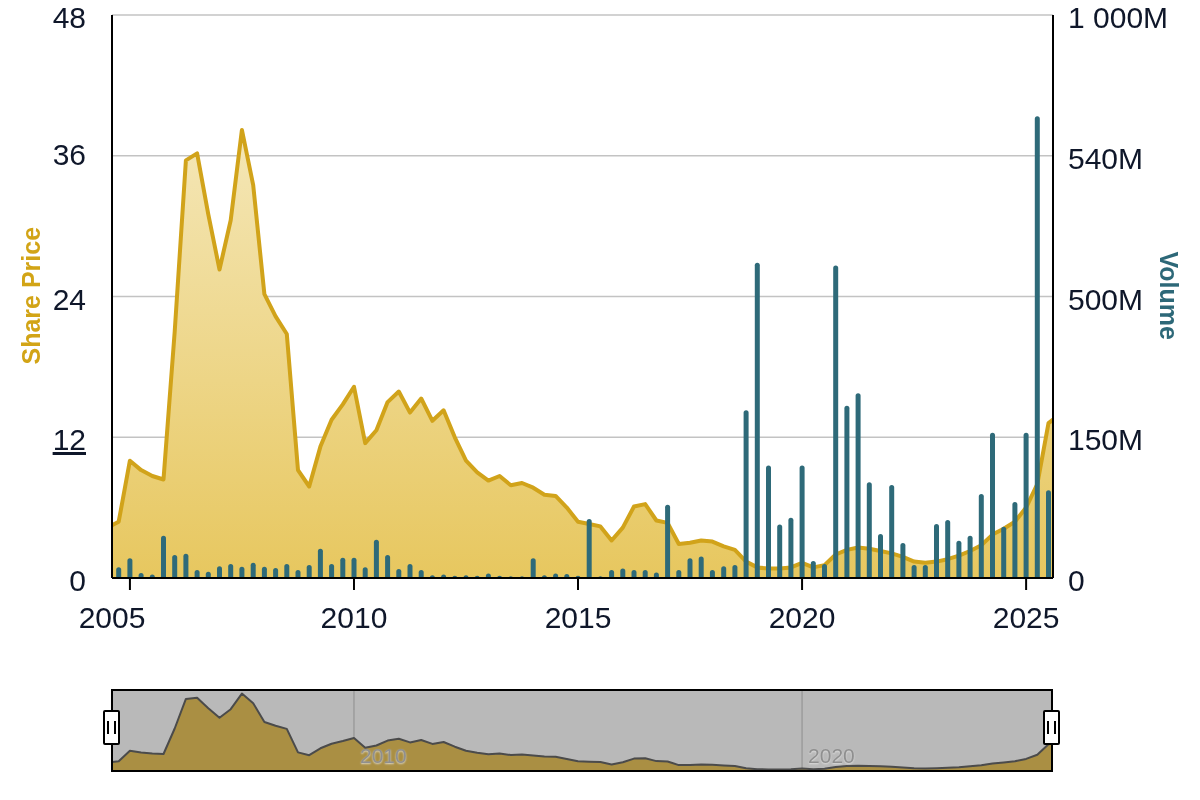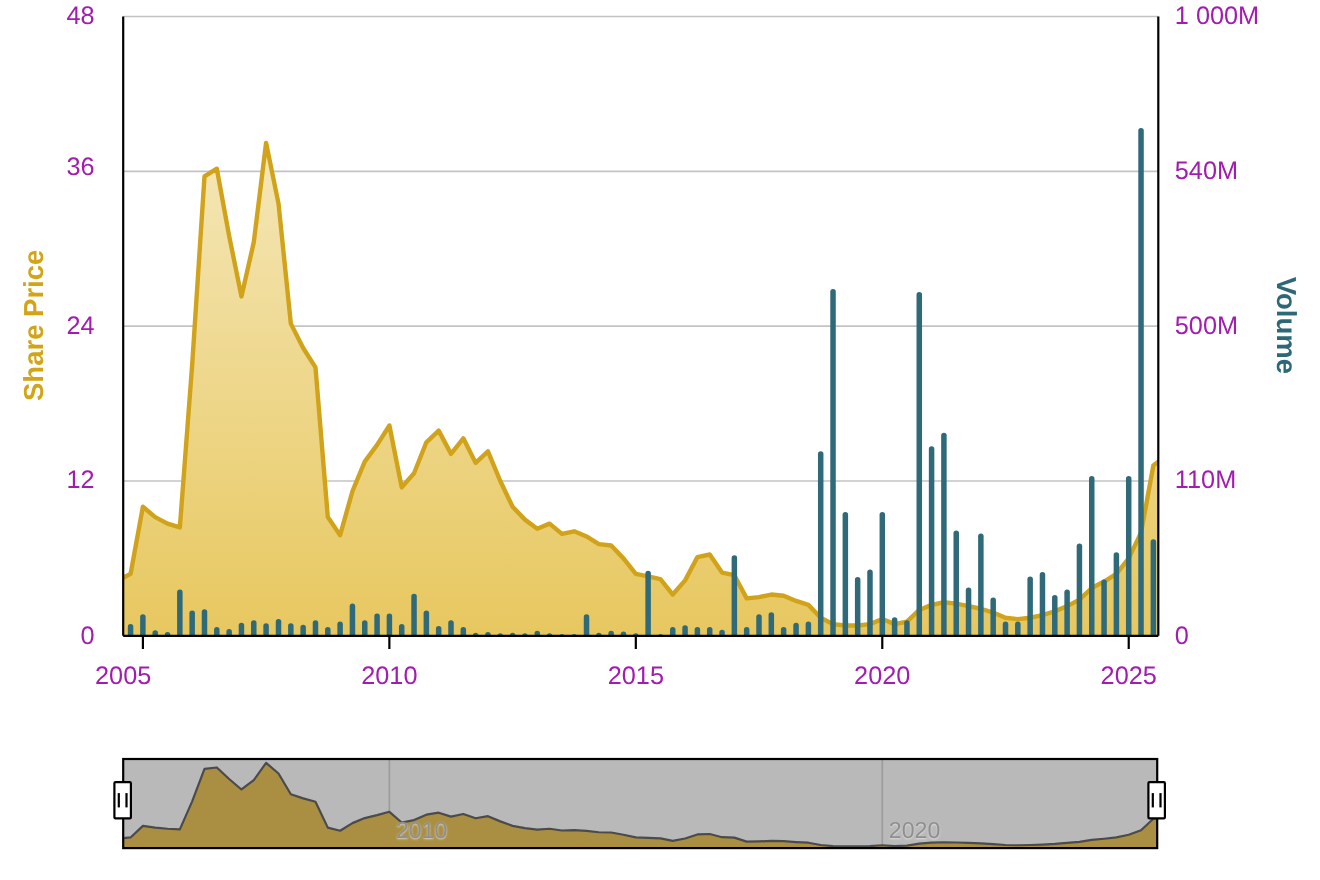--- a/index.html
+++ b/index.html
@@ -1,19 +1,19 @@
 <!DOCTYPE html>
 <html><head>
 <meta charset="utf-8">
 <style>
   html,body{margin:0;padding:0;background:#fff;}
   .stage{position:relative;width:1200px;height:800px;background:#fff;
          font-family:"Liberation Sans",sans-serif;overflow:hidden;}
   #chart-svg{position:absolute;left:0;top:0;}
-  .tick-label{position:absolute;font-size:23px;color:#a21caf;line-height:1;white-space:nowrap;}
+  .tick-label{position:absolute;font-size:30px;color:#0f172a;line-height:1;white-space:nowrap;}
   .price-tick{left:0;width:86px;text-align:right;}
   .vol-tick{left:1068px;text-align:center;}
   .x-tick{top:603px;width:100px;text-align:center;}
   .axis-title{position:absolute;font-weight:bold;font-size:25px;width:220px;text-align:center;line-height:1.1;}
   #price-axis-title{left:-78px;top:282px;transform:rotate(-90deg);}
   #volume-axis-title{left:1058px;top:282px;transform:rotate(90deg);}
   .nav-label{position:absolute;top:745px;font-size:21px;color:#8f8f8f;line-height:1;
              text-shadow:0 1px 2px rgba(230,230,230,.9);}
   .overlay{position:absolute;background:transparent;}
   #main-plot-overlay{left:112px;top:15px;width:941px;height:563px;}
@@ -145,27 +145,27 @@
       <line x1="1026.1142857142897" x2="1026.1142857142897" y1="578" y2="590" stroke="#000000" stroke-width="2"></line>
       <rect x="112" y="690" width="940" height="81" fill="#b9b9b9"></rect>
       <line x1="353.9714285714326" x2="353.9714285714326" y1="690" y2="771" stroke="#9c9c9c" stroke-width="1.5"></line>
       <line x1="802.0666666666707" x2="802.0666666666707" y1="690" y2="771" stroke="#9c9c9c" stroke-width="1.5"></line>
       <path d="M112 771 L112.0 761.9 L118.7 761.3 L129.9 750.8 L141.1 752.4 L152.3 753.4 L163.5 754.0 L174.7 728.5 L185.9 698.9 L197.1 697.7 L208.3 708.2 L219.5 717.7 L230.7 709.2 L241.9 693.6 L253.2 703.2 L264.4 722.0 L275.6 725.8 L286.8 728.9 L298.0 752.4 L309.2 755.2 L320.4 748.3 L331.6 743.7 L342.8 741.0 L354.0 738.0 L365.2 747.7 L376.4 745.5 L387.6 740.6 L398.8 738.8 L410.0 742.4 L421.2 740.0 L432.4 743.9 L443.6 742.0 L454.8 746.7 L466.0 750.8 L477.2 752.8 L488.4 754.2 L499.6 753.4 L510.8 755.0 L522.0 754.6 L533.2 755.4 L544.4 756.6 L555.6 756.8 L566.8 758.9 L578.0 761.3 L589.2 761.7 L600.4 762.1 L611.6 764.5 L622.8 762.3 L634.0 758.6 L645.2 758.2 L656.4 761.1 L667.6 761.5 L678.8 765.1 L690.0 764.9 L701.2 764.5 L712.4 764.7 L723.7 765.5 L734.9 766.1 L746.1 768.2 L757.3 769.2 L768.5 769.4 L779.7 769.4 L790.9 769.2 L802.1 768.4 L813.3 769.2 L824.5 768.8 L835.7 767.0 L846.9 766.1 L858.1 765.7 L869.3 765.9 L880.5 766.3 L891.7 766.7 L902.9 767.4 L914.1 768.2 L925.3 768.4 L936.5 768.2 L947.7 767.8 L958.9 767.2 L970.1 766.3 L981.3 765.3 L992.5 763.5 L1003.7 762.5 L1014.9 761.3 L1026.1 758.9 L1037.3 754.8 L1048.5 744.3 L1052.0 743.7 L1052 771 Z" fill="#aa8f43" clip-path="url(#navClip)"></path>
       <path d="M112.0 761.9 L118.7 761.3 L129.9 750.8 L141.1 752.4 L152.3 753.4 L163.5 754.0 L174.7 728.5 L185.9 698.9 L197.1 697.7 L208.3 708.2 L219.5 717.7 L230.7 709.2 L241.9 693.6 L253.2 703.2 L264.4 722.0 L275.6 725.8 L286.8 728.9 L298.0 752.4 L309.2 755.2 L320.4 748.3 L331.6 743.7 L342.8 741.0 L354.0 738.0 L365.2 747.7 L376.4 745.5 L387.6 740.6 L398.8 738.8 L410.0 742.4 L421.2 740.0 L432.4 743.9 L443.6 742.0 L454.8 746.7 L466.0 750.8 L477.2 752.8 L488.4 754.2 L499.6 753.4 L510.8 755.0 L522.0 754.6 L533.2 755.4 L544.4 756.6 L555.6 756.8 L566.8 758.9 L578.0 761.3 L589.2 761.7 L600.4 762.1 L611.6 764.5 L622.8 762.3 L634.0 758.6 L645.2 758.2 L656.4 761.1 L667.6 761.5 L678.8 765.1 L690.0 764.9 L701.2 764.5 L712.4 764.7 L723.7 765.5 L734.9 766.1 L746.1 768.2 L757.3 769.2 L768.5 769.4 L779.7 769.4 L790.9 769.2 L802.1 768.4 L813.3 769.2 L824.5 768.8 L835.7 767.0 L846.9 766.1 L858.1 765.7 L869.3 765.9 L880.5 766.3 L891.7 766.7 L902.9 767.4 L914.1 768.2 L925.3 768.4 L936.5 768.2 L947.7 767.8 L958.9 767.2 L970.1 766.3 L981.3 765.3 L992.5 763.5 L1003.7 762.5 L1014.9 761.3 L1026.1 758.9 L1037.3 754.8 L1048.5 744.3 L1052.0 743.7" fill="none" stroke="#4b4b4b" stroke-width="2" stroke-linejoin="round" clip-path="url(#navClip)"></path>
       <rect x="112" y="690" width="940" height="81" fill="none" stroke="#000000" stroke-width="2"></rect>
     </svg>
 
   <div class="tick-label price-tick" style="top: 566px;">0</div>
-  <div class="tick-label price-tick" style="top: 425.25px;">12</div>
+  <div class="tick-label price-tick" style="top: 425.25px; text-decoration: underline;">12</div>
   <div class="tick-label price-tick" style="top: 284.5px;">24</div>
   <div class="tick-label price-tick" style="top: 140px;">36</div>
   <div class="tick-label price-tick" style="top: 3px;">48</div>
 
   <div class="tick-label vol-tick" style="top: 566px;">0</div>
-  <div class="tick-label vol-tick" style="top: 425.25px;">110M</div>
+  <div class="tick-label vol-tick" style="top: 425.25px;">150M</div>
   <div class="tick-label vol-tick" style="top: 284.5px;">500M</div>
   <div class="tick-label vol-tick" style="top: 143.75px;">540M</div>
   <div class="tick-label vol-tick" style="top: 3px;">1 000M</div>
 
   <div class="tick-label x-tick" style="left: 62px;">2005</div>
   <div class="tick-label x-tick" style="left: 303.971px;">2010</div>
   <div class="tick-label x-tick" style="left: 528.019px;">2015</div>
   <div class="tick-label x-tick" style="left: 752.067px;">2020</div>
   <div class="tick-label x-tick" style="left: 976.114px;">2025</div>
 

